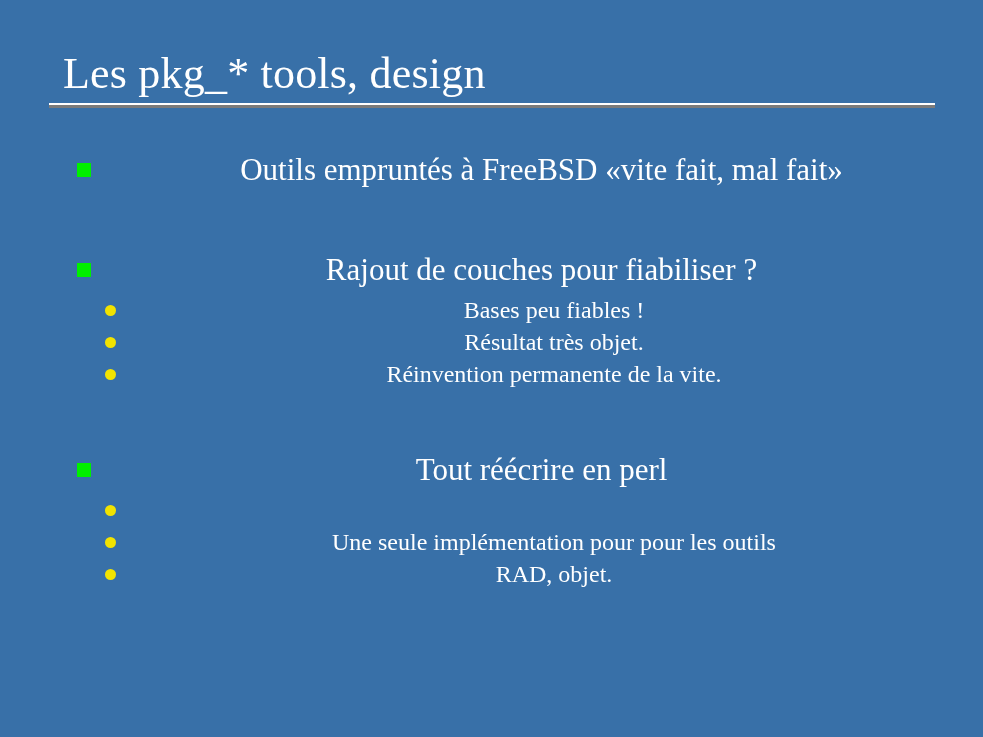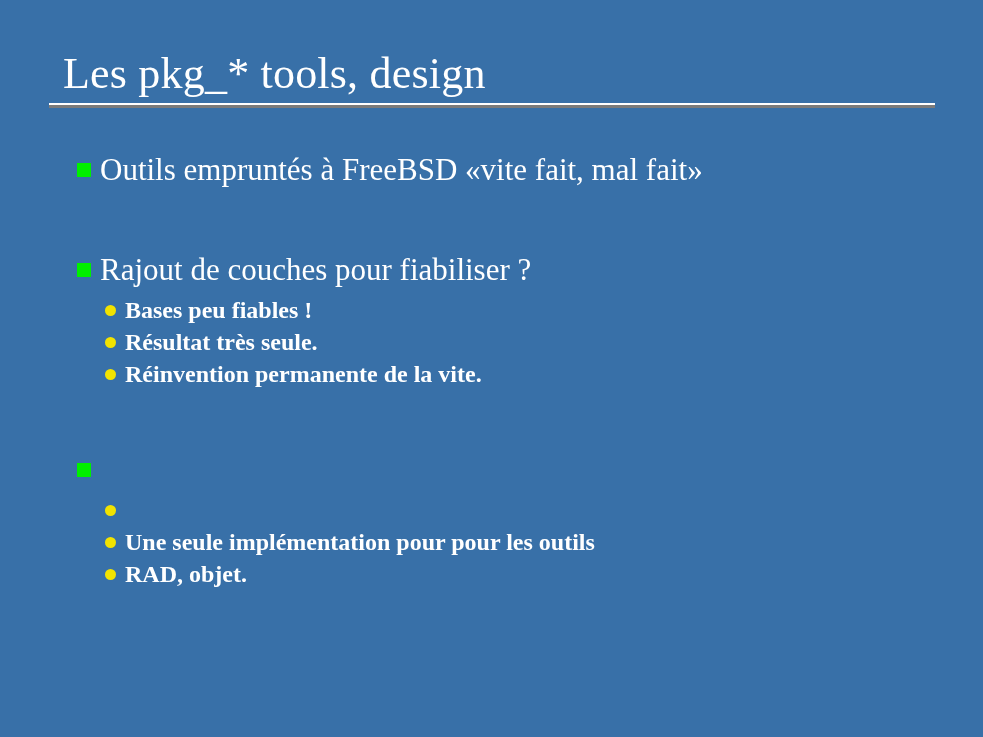--- a/index.html
+++ b/index.html
@@ -46,20 +46,21 @@
     background: #7b7b7b;
   }
   #body-content {
     position: absolute;
     left: 0;
     top: 150px;
     width: 983px;
   }
   .group {
     position: relative;
+    text-align: center;
   }
   .group-gap {
     height: 30px;
   }
   .l1-item {
     position: relative;
     padding-left: 100px;
     min-height: 40px;
     color: #ffffff;
     font-size: 31px;
@@ -79,21 +80,20 @@
     padding: 0;
   }
   .l2-item {
     position: relative;
     padding-left: 125px;
     min-height: 32px;
     color: #ffffff;
     font-size: 24px;
     line-height: 32px;
     white-space: nowrap;
-    font-weight: bold;
   }
   .l2-marker {
     position: absolute;
     left: 105px;
     top: 11px;
     width: 11px;
     height: 11px;
     border-radius: 50%;
     background: #f2e300;
   }
@@ -131,35 +131,36 @@
         <span>Rajout de couches pour fiabiliser ?</span>
       </div>
       <div class="sub-gap"></div>
       <div class="l2-list">
         <div class="l2-item">
           <span class="l2-marker"></span>
           <span>Bases peu fiables !</span>
         </div>
         <div class="l2-item">
           <span class="l2-marker"></span>
-          <span>Résultat très seule.</span>
+          <span>Résultat très objet.</span>
         </div>
         <div class="l2-item">
           <span class="l2-marker"></span>
           <span>Réinvention permanente de la vite.</span>
         </div>
       </div>
     </div>
 
     <div class="group-gap"></div>
     <div class="group-gap"></div>
 
     <div class="group">
       <div class="l1-item">
         <span class="l1-marker"></span>
+        <span>Tout réécrire en perl</span>
       </div>
       <div class="sub-gap"></div>
       <div class="l2-list">
         <div class="l2-item">
           <span class="l2-marker"></span>
         </div>
         <div class="l2-item">
           <span class="l2-marker"></span>
           <span>Une seule implémentation pour pour les outils</span>
         </div>

